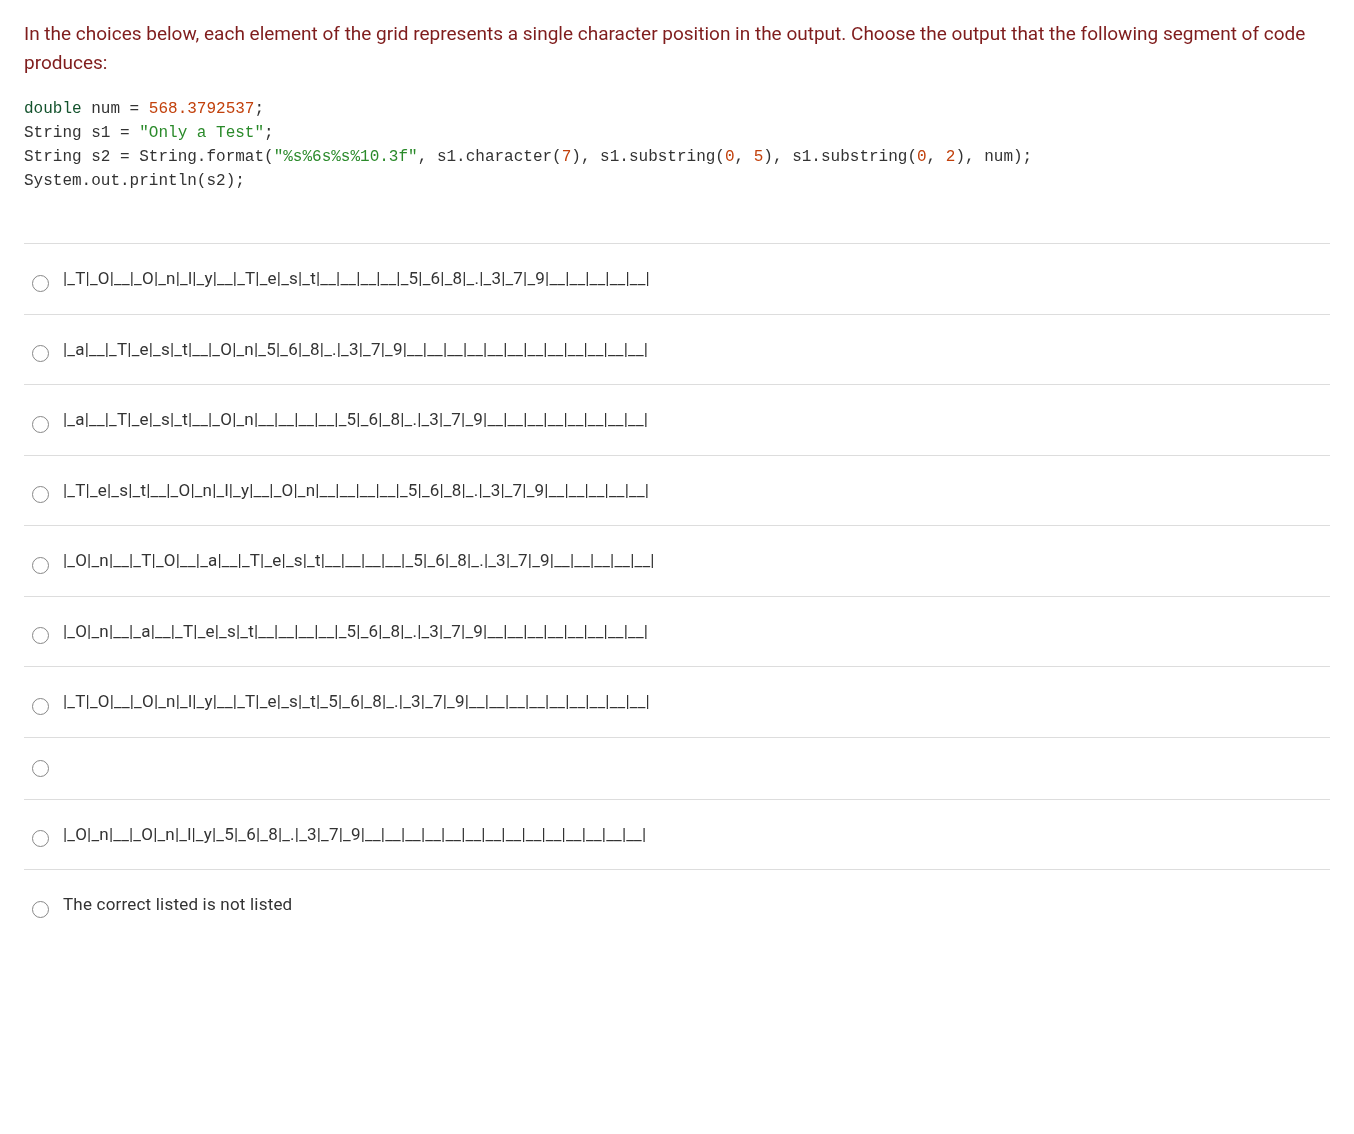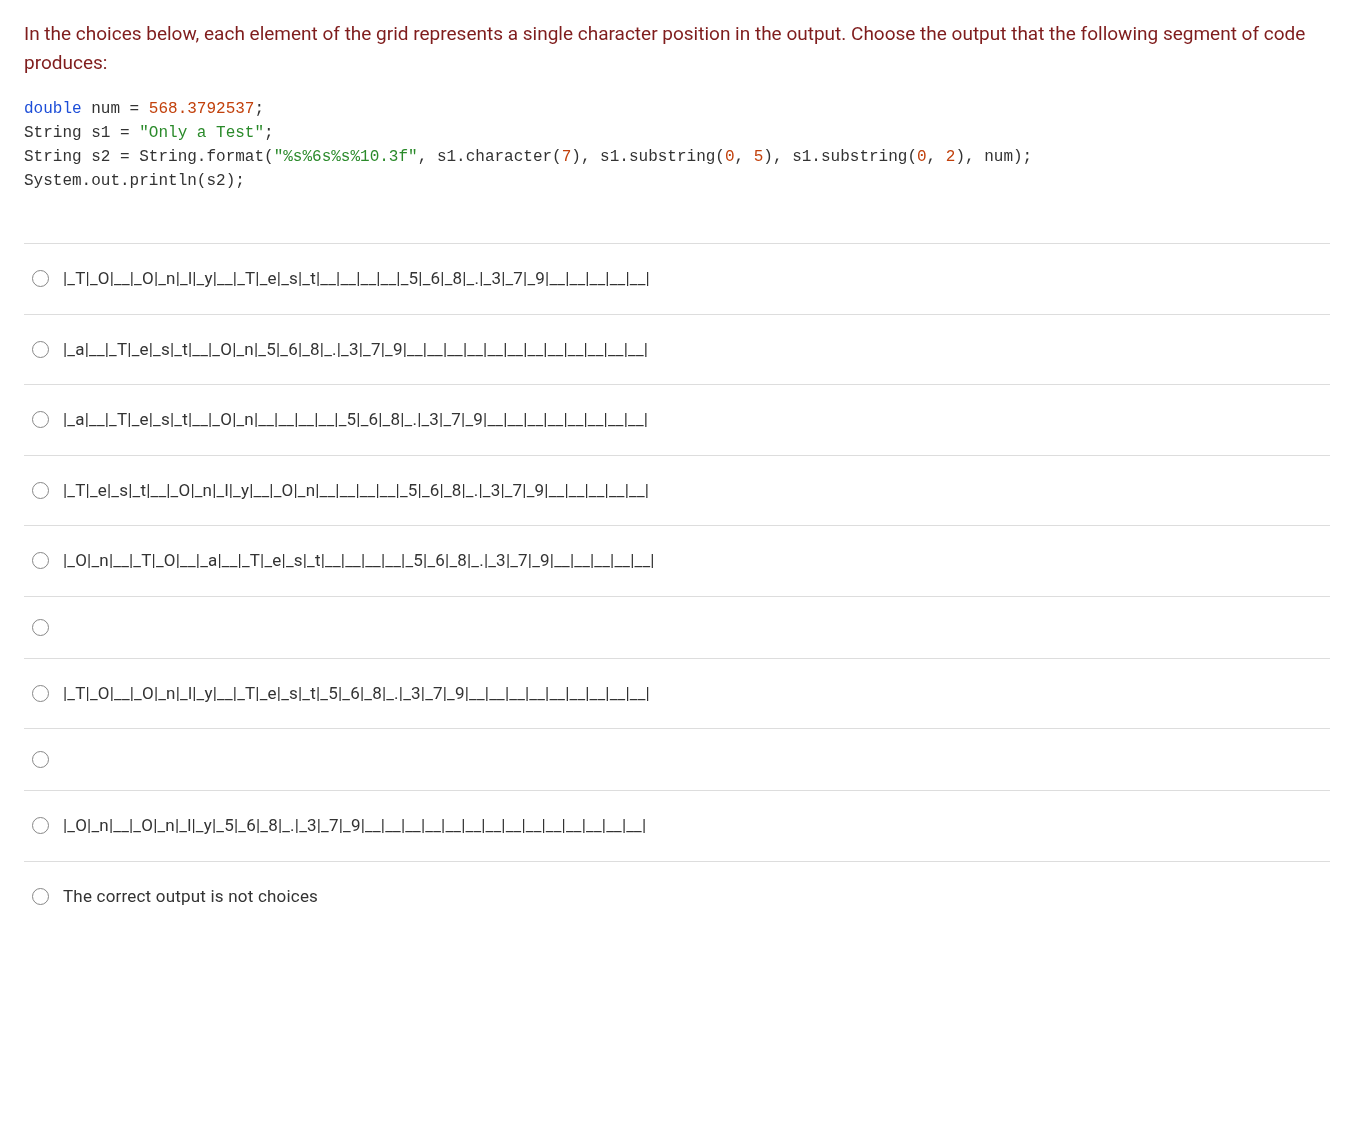--- a/index.html
+++ b/index.html
@@ -16,29 +16,29 @@
     color: #7f1d1d;
     margin-bottom: 20px;
   }
   .code-block {
     font-family: "Courier New", Courier, monospace;
     font-size: 16px;
     line-height: 1.5;
     margin-bottom: 50px;
     white-space: pre;
   }
-  .kw { color: #1d4ed8; }
+  .kw { color: #14532d; }
   .str { color: #2a8a2a; }
   .num { color: #c2410c; }
   .choices {
     border-top: 1px solid #ddd;
   }
   .choice {
     display: flex;
-    align-items: center;
+    align-items: flex-end;
     padding: 22px 8px;
     border-bottom: 1px solid #ddd;
   }
   .choice:last-child {
     border-bottom: none;
   }
   .radio {
     width: 15px;
     height: 15px;
     border: 1.5px solid #888;
@@ -85,34 +85,35 @@
     <div class="choice-text">|_T|_e|_s|_t|__|_O|_n|_l|_y|__|_O|_n|__|__|__|__|_5|_6|_8|_.|_3|_7|_9|__|__|__|__|__|</div>
   </div>
 
   <div class="choice">
     <div class="radio"></div>
     <div class="choice-text">|_O|_n|__|_T|_O|__|_a|__|_T|_e|_s|_t|__|__|__|__|_5|_6|_8|_.|_3|_7|_9|__|__|__|__|__|</div>
   </div>
 
   <div class="choice">
     <div class="radio"></div>
+    <div class="choice-text">|_O|_n|__|_a|__|_T|_e|_s|_t|__|__|__|__|_5|_6|_8|_.|_3|_7|_9|__|__|__|__|__|__|__|__|</div>
   </div>
 
   <div class="choice">
     <div class="radio"></div>
     <div class="choice-text">|_T|_O|__|_O|_n|_l|_y|__|_T|_e|_s|_t|_5|_6|_8|_.|_3|_7|_9|__|__|__|__|__|__|__|__|__|</div>
   </div>
 
   <div class="choice">
     <div class="radio"></div>
   </div>
 
   <div class="choice">
     <div class="radio"></div>
     <div class="choice-text">|_O|_n|__|_O|_n|_l|_y|_5|_6|_8|_.|_3|_7|_9|__|__|__|__|__|__|__|__|__|__|__|__|__|__|</div>
   </div>
 
   <div class="choice">
     <div class="radio"></div>
-    <div class="choice-text">The correct output is not choices</div>
+    <div class="choice-text">The correct listed is not listed</div>
   </div>
 
 </div>
 
 </body></html>

